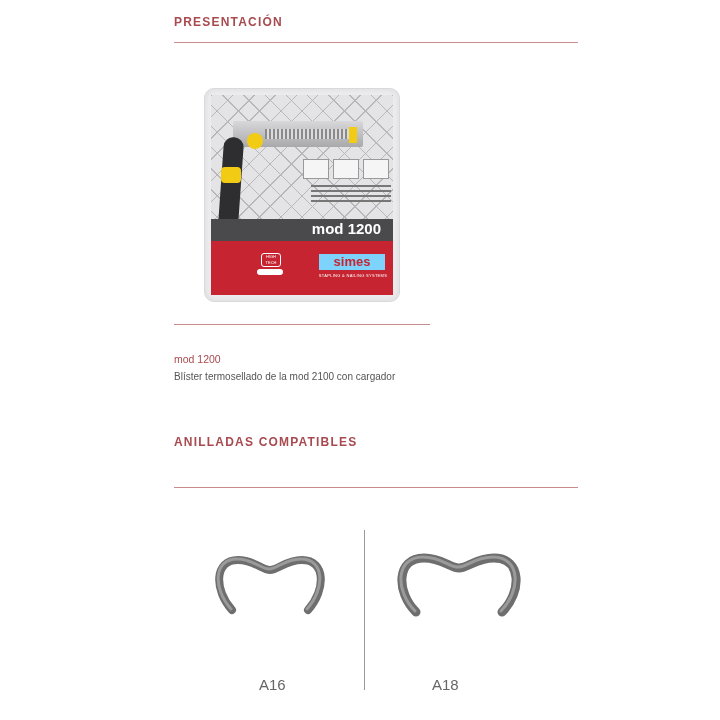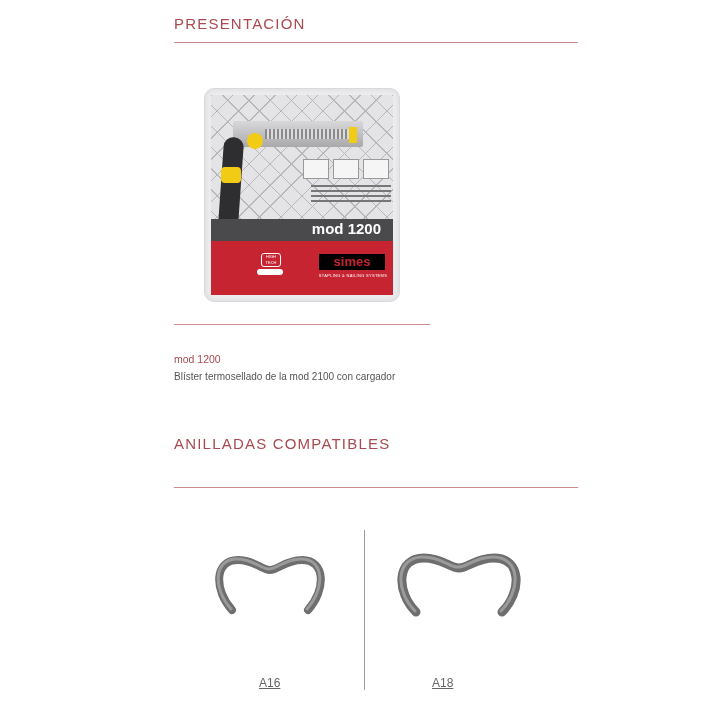--- a/index.html
+++ b/index.html
@@ -1,46 +1,46 @@
 <!DOCTYPE html>
 <html><head>
 <meta charset="utf-8">
 <style>
   html, body { margin: 0; padding: 0; background: #ffffff; }
   body { width: 720px; height: 720px; position: relative; overflow: hidden; font-family: "Liberation Sans", sans-serif; }
-  .section-title { position: absolute; left: 174px; font-size: 15px; font-weight: normal; letter-spacing: 1.2px; color: #a84a4f; }
+  .section-title { position: absolute; left: 174px; font-size: 12px; font-weight: bold; letter-spacing: 1.2px; color: #a84a4f; }
   .rule { position: absolute; height: 1px; background: #c88b8e; }
   .product { position: absolute; left: 204px; top: 88px; width: 196px; height: 214px; }
   .blister { position: absolute; inset: 0; border-radius: 10px; background: #ececee; border: 1px solid #d9d9dc; box-shadow: inset 0 0 6px rgba(0,0,0,0.08); overflow: hidden; }
   .mesh { position: absolute; left: 6px; top: 6px; right: 6px; bottom: 6px;
     background-image:
       repeating-linear-gradient(45deg, transparent 0 14px, #b8b8bc 14px 15px),
       repeating-linear-gradient(-45deg, transparent 0 14px, #b8b8bc 14px 15px);
     background-color: #e4e4e6; }
   .darkband { position: absolute; left: 6px; right: 6px; top: 130px; height: 22px; background: #4a4a4c; }
   .darkband span { position: absolute; right: 12px; top: 1px; color: #fff; font-weight: bold; font-size: 15px; }
   .redband { position: absolute; left: 6px; right: 6px; top: 152px; bottom: 6px; background: #c62430; }
-  .simes { position: absolute; left: 114px; top: 165px; width: 66px; height: 16px; background: #000000; color: #c62430; font-weight: bold; font-size: 13px; text-align: center; line-height: 16px; }
+  .simes { position: absolute; left: 114px; top: 165px; width: 66px; height: 16px; background: #7dd3fc; color: #c62430; font-weight: bold; font-size: 13px; text-align: center; line-height: 16px; }
   .simes-sub { position: absolute; left: 112px; top: 184px; width: 72px; font-size: 4px; color: #fff; text-align: center; letter-spacing: 0.3px; }
   .badge { position: absolute; left: 56px; top: 164px; width: 18px; height: 12px; border: 1px solid #fff; border-radius: 3px; color: #fff; font-size: 4px; text-align: center; line-height: 6px; }
   .badge2 { position: absolute; left: 52px; top: 180px; width: 26px; height: 6px; border-radius: 3px; background: #fff; }
   .tool-bar { position: absolute; left: 28px; top: 32px; width: 130px; height: 26px; background: linear-gradient(#d8d8da,#a9a9ac); border-radius: 2px; }
   .spring { position: absolute; left: 60px; top: 40px; width: 88px; height: 10px; background: repeating-linear-gradient(90deg,#8a8a8c 0 2px,#dcdcdc 2px 4px); }
   .yellow { background: #f2cc14; position: absolute; }
   .handle { position: absolute; left: 14px; top: 48px; width: 20px; height: 150px; border-radius: 10px; background: #2e2e30; transform: rotate(4deg); }
   .icons { position: absolute; left: 98px; top: 70px; display: flex; gap: 4px; }
   .icons div { width: 24px; height: 18px; background: #f5f5f5; border: 1px solid #999; }
   .txtlines { position: absolute; left: 106px; top: 96px; width: 80px; }
   .txtlines div { height: 2px; background: #777; margin-bottom: 3px; }
   .info { position: absolute; left: 174px; top: 351px; font-size: 10px; line-height: 17px; color: #555; }
   .info .name { color: #a84a4f; font-size: 10.5px; }
   .info .code { color: #444; font-weight: bold; }
   .compat { position: absolute; top: 530px; }
   .divider { position: absolute; left: 364px; top: 530px; width: 1px; height: 160px; background: #9a9a9a; }
-  .label { position: absolute; top: 676px; font-size: 12px; color: #666; text-decoration: underline; }
+  .label { position: absolute; top: 676px; font-size: 15px; color: #666; }
 </style>
 </head>
 <body>
 
 <div class="section-title" style="top:15px">PRESENTACIÓN</div>
 <div class="rule" style="left:174px; top:42px; width:404px"></div>
 
 <div class="product">
   <div class="blister">
     <div class="mesh"></div>

